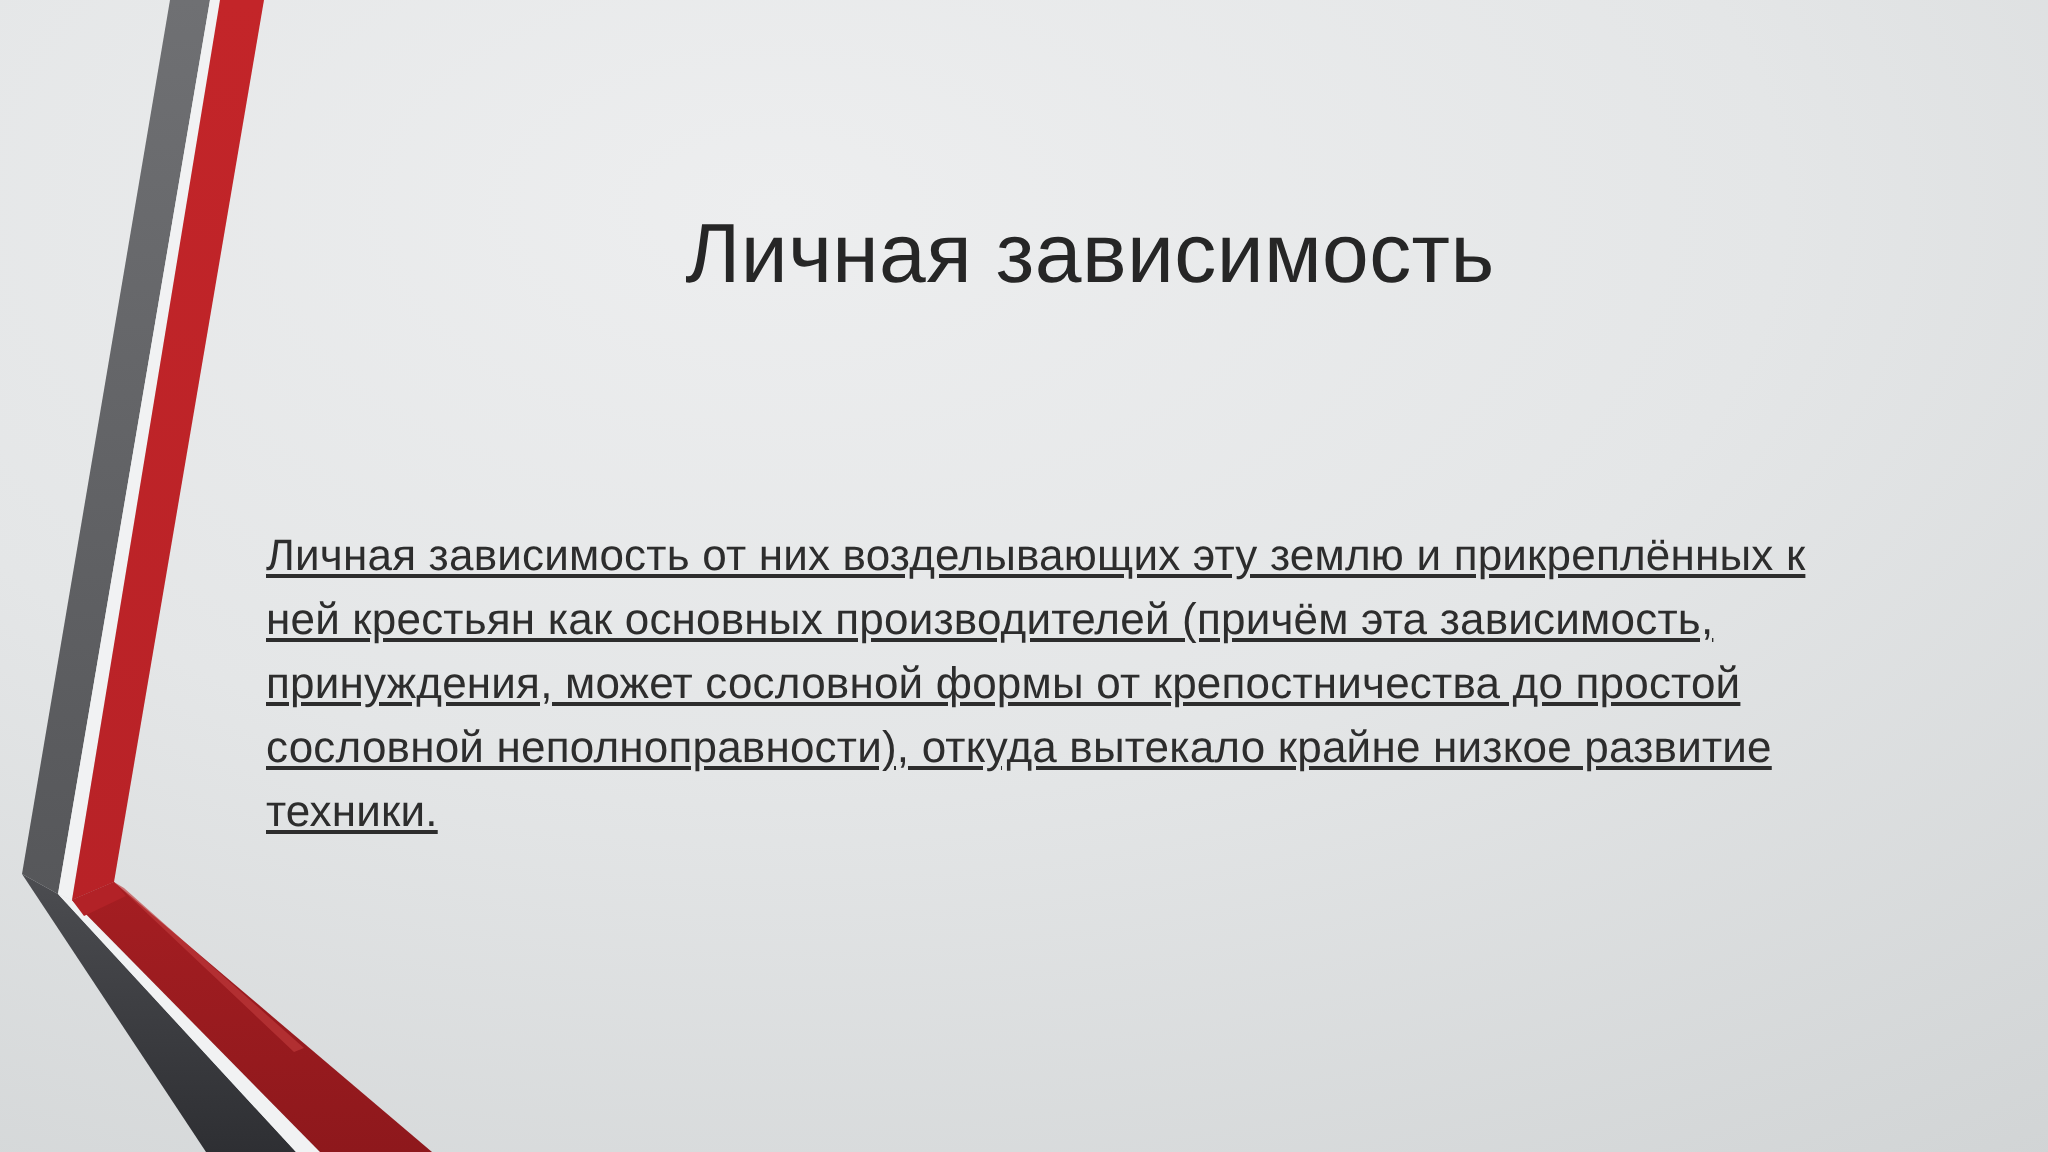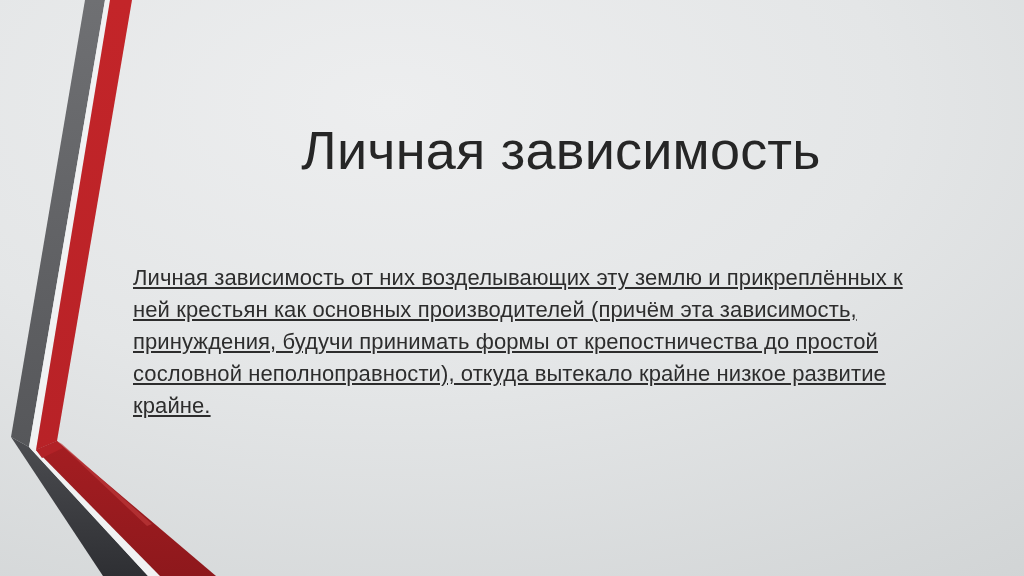--- a/index.html
+++ b/index.html
@@ -15,23 +15,23 @@
   .ribbon-svg {
     position: absolute;
     left: 0; top: 0;
     width: 1024px; height: 576px;
   }
   .slide-title {
     position: absolute;
     left: 133px;
     top: 101px;
     width: 824px;
-    margin: 16px;
+    margin: 0;
     text-align: center;
-    font-size: 54px;
+    font-size: 42px;
     font-weight: 400;
     line-height: 1.25;
     color: #262626;
     letter-spacing: 0.2px;
   }
   .slide-body {
     position: absolute;
     left: 133px;
     top: 262px;
     width: 832px;
@@ -80,18 +80,18 @@
 
     <polygon points="36,450 57,441 63,448 42,458" fill="#b22227"></polygon>
     <polygon points="57,441 62,444 152,524 147,526" opacity="0.65" fill="#bf3a3c"></polygon>
   </svg>
 
   <h1 class="slide-title">Личная зависимость</h1>
 
   <div class="slide-body">
     <div class="body-line">Личная зависимость от них возделывающих эту землю и прикреплённых к</div>
     <div class="body-line">ней крестьян как основных производителей (причём эта зависимость,</div>
-    <div class="body-line">принуждения, будучи принимать формы от крепостничества до простой</div>
+    <div class="body-line">принуждения, может сословной формы от крепостничества до простой</div>
     <div class="body-line">сословной неполноправности), откуда вытекало крайне низкое развитие</div>
-    <div class="body-line">крайне.</div>
+    <div class="body-line">техники.</div>
   </div>
 
 </div>
 
 </body></html>

